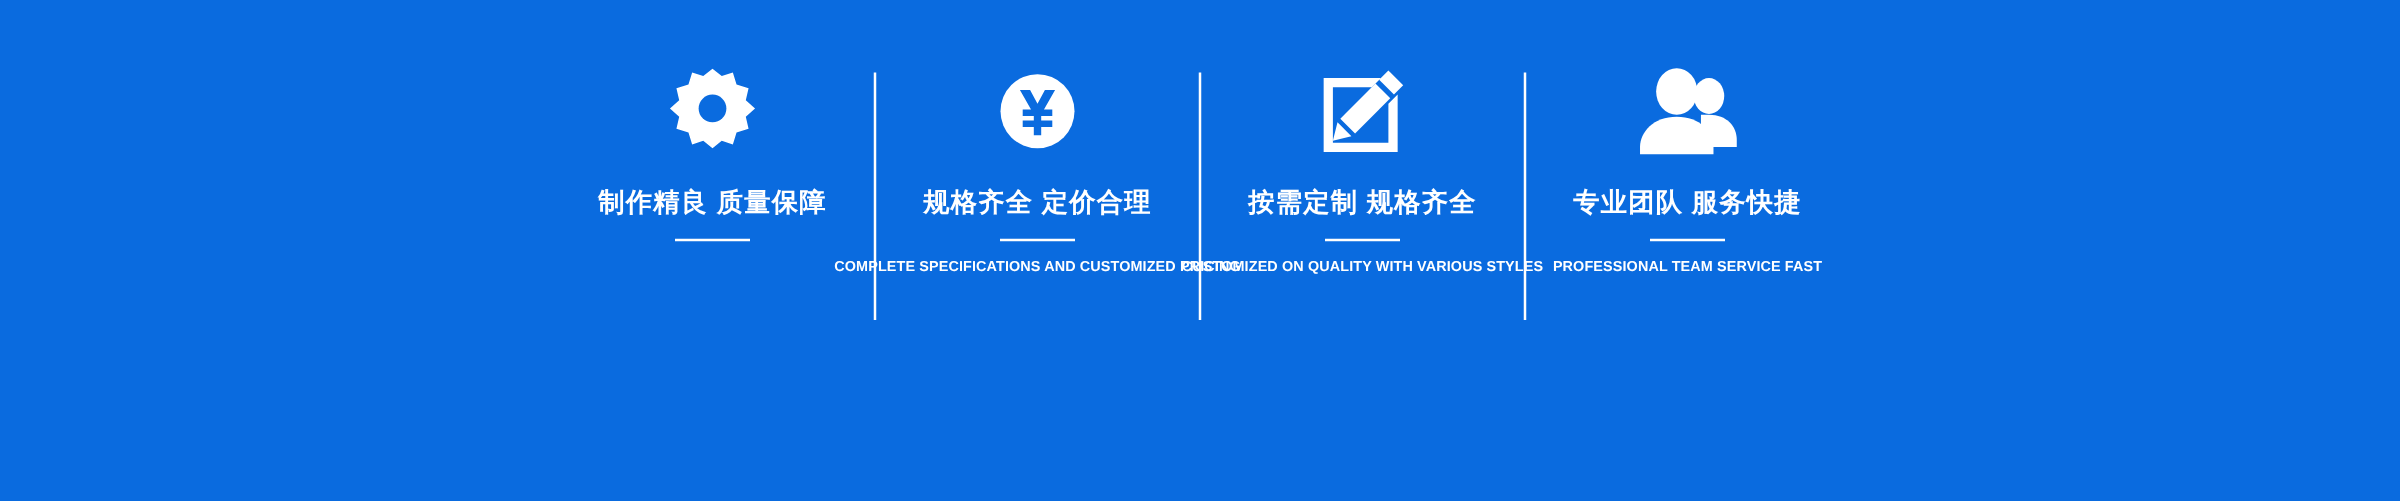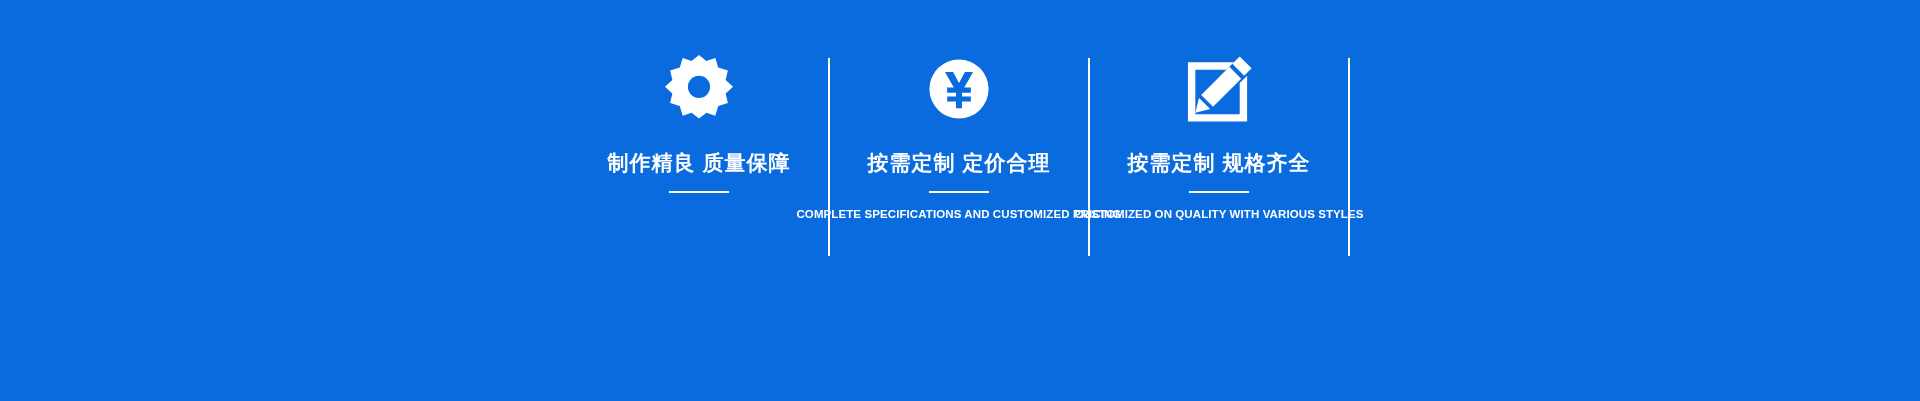--- a/index.html
+++ b/index.html
@@ -121,21 +121,21 @@
 
     <div class="vdiv"></div>
 
     <div class="feature-col">
       <div class="icon-wrap">
         <svg width="74" height="74" viewBox="0 0 100 100" aria-hidden="true">
           <circle cx="50" cy="50" r="40" fill="#ffffff"></circle>
           <path fill="#0a6bdf" d="M31 27 h11 l8 15 l8 -15 h11 l-12 21 h9 v7 h-12 v5 h12 v7 h-12 v9 h-8 v-9 h-12 v-7 h12 v-5 h-12 v-7 h9 z"></path>
         </svg>
       </div>
-      <div class="cn-title">按需定制 定价合理</div>
+      <div class="cn-title">规格齐全 定价合理</div>
       <div class="rule"></div>
       <div class="en-sub">COMPLETE SPECIFICATIONS AND CUSTOMIZED PRICING</div>
     </div>
 
     <div class="vdiv"></div>
 
     <div class="feature-col">
       <div class="icon-wrap">
         <svg width="74" height="74" viewBox="0 0 100 100" aria-hidden="true">
           <path fill="#ffffff" d="M8 14 h62 l-10 10 h-42 v60 h60 v-42 l10 -10 v62 h-80 z"></path>
@@ -144,18 +144,31 @@
           <path fill="#ffffff" d="M23 62 l15 15 l-20 5 z"></path>
         </svg>
       </div>
       <div class="cn-title">按需定制 规格齐全</div>
       <div class="rule"></div>
       <div class="en-sub">CUSTOMIZED ON QUALITY WITH VARIOUS STYLES</div>
     </div>
 
     <div class="vdiv"></div>
 
+    <div class="feature-col">
+      <div class="icon-wrap">
+        <svg width="86" height="74" viewBox="0 0 120 100" aria-hidden="true">
+          <ellipse cx="84" cy="33" rx="17" ry="20" fill="#ffffff"></ellipse>
+          <path fill="#ffffff" d="M84 54 c20 0 31 13 31 28 v8 h-40 v-36 z"></path>
+          <ellipse cx="48" cy="28" rx="23" ry="26" fill="#ffffff"></ellipse>
+          <path fill="#ffffff" d="M48 56 c26 0 41 17 41 34 v8 h-82 v-8 c0 -17 15 -34 41 -34 z"></path>
+        </svg>
+      </div>
+      <div class="cn-title">专业团队 服务快捷</div>
+      <div class="rule"></div>
+      <div class="en-sub">PROFESSIONAL TEAM SERVICE FAST</div>
+    </div>
 
   </div>
 
   <div id="bottom-band"></div>
 
 </div>
 
 </body></html>

